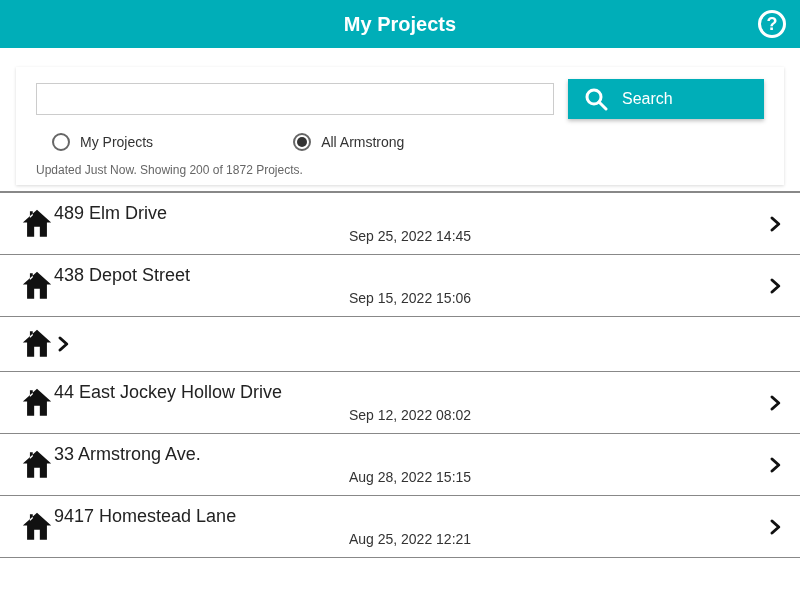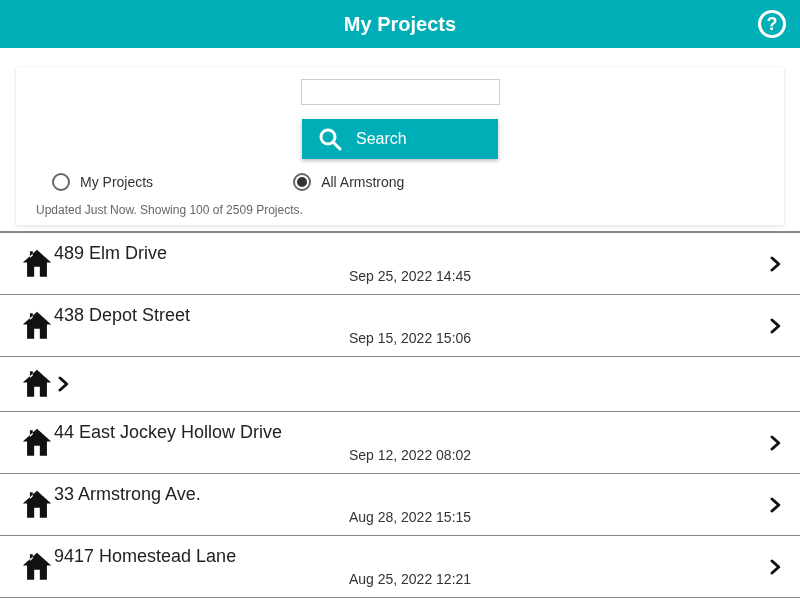--- a/index.html
+++ b/index.html
@@ -37,21 +37,20 @@
     margin: 19px 16px 0 16px;
     padding: 0 0 8px 0;
     background: #fff;
     box-shadow: 0 1px 3px rgba(0,0,0,0.15);
   }
   .search-row {
     display: flex;
     align-items: center;
     padding: 12px 20px 8px 20px;
     gap: 14px;
-    flex-direction: column;
   }
   .search-input {
     flex: 1;
     height: 32px;
     border: 1px solid #ccc;
     padding: 4px 8px;
     font-size: 14px;
     outline: none;
   }
   .search-button {
@@ -150,21 +149,21 @@
       <span class="radio-outer"></span>
       <span>My Projects</span>
     </div>
     <div class="radio-item">
       <span class="radio-outer">
           <span class="radio-inner"></span>
         </span>
       <span>All Armstrong</span>
     </div>
   </div>
-  <div class="status-row">Updated Just Now. Showing 100 of 2509 Projects.</div>
+  <div class="status-row">Updated Just Now. Showing 200 of 1872 Projects.</div>
 </div>
 
 <div class="list-area" id="list-area">
     <div class="project-row">
       <svg class="house-icon" viewBox="0 0 24 24">
         <path fill="#111" d="M12 2 L2 11 H5 V21 H10 V14 H14 V21 H19 V11 H22 Z M7 3 H9 V6 L7 7.8 Z"></path>
       </svg>
       <div class="project-text">
         <div class="project-title">489 Elm Drive</div>
         <div class="project-date">Sep 25, 2022 14:45</div>

